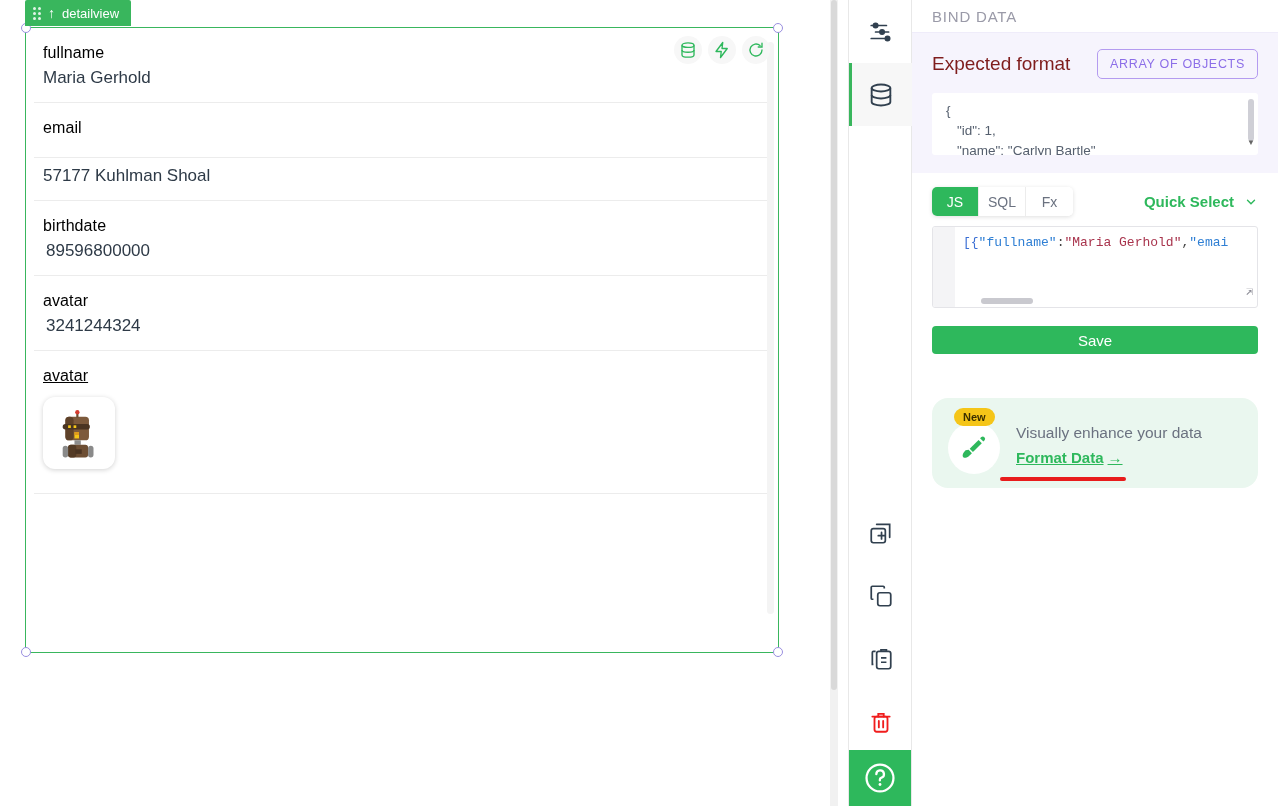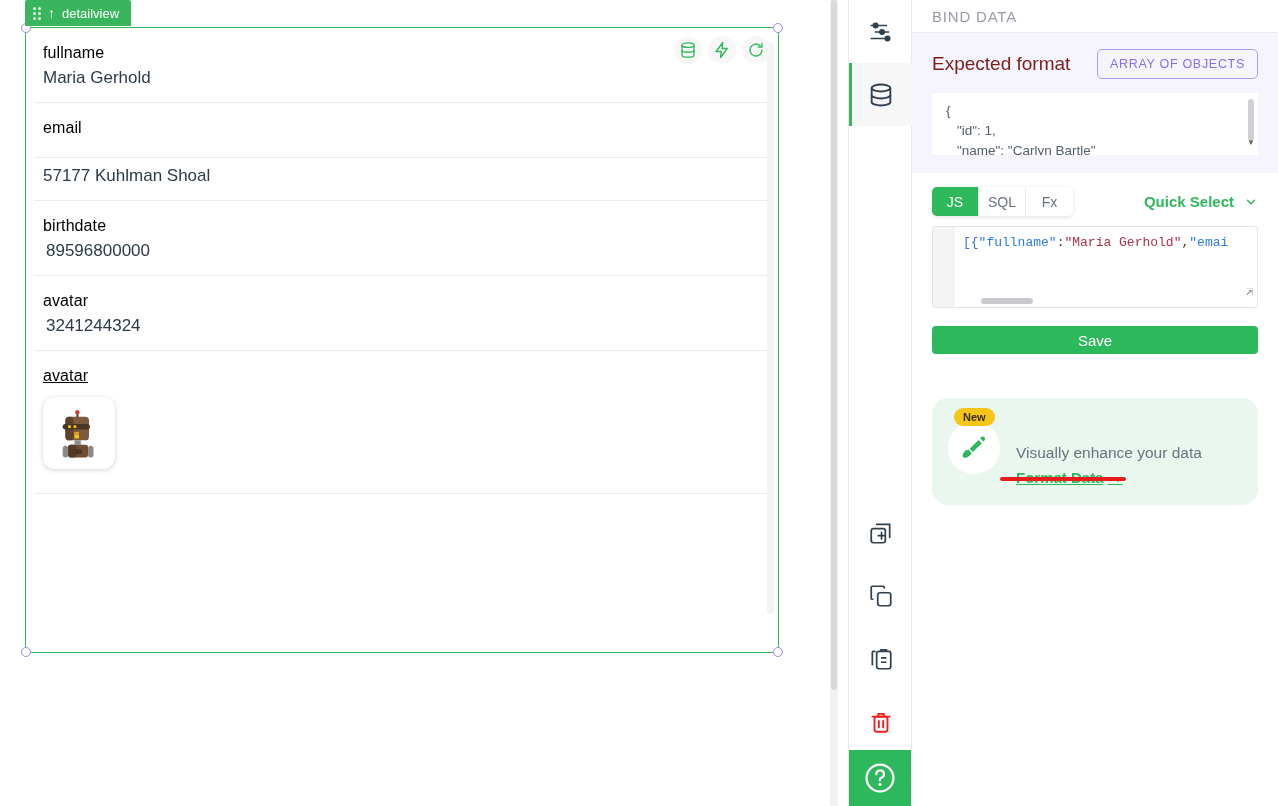--- a/index.html
+++ b/index.html
@@ -315,21 +315,21 @@
   }
   .new-pill {
     position: absolute; left: 6px; top: -8px;
     background: #f5c518;
     color: #3a2f00;
     font-size: 11px; font-weight: bold;
     border-radius: 10px;
     padding: 3px 9px;
     z-index: 2;
   }
-  .promo-text { padding-top: 8px; margin-top: 20px; }
+  .promo-text { padding-top: 8px; }
   .promo-title { color: #6b7280; font-size: 15.5px; margin-bottom: 7px; }
   .promo-link {
     color: #2eb85c; font-weight: bold; font-size: 15px;
     display: inline-flex; align-items: center; gap: 4px;
     position: relative;
   }
   .red-underline {
     position: absolute;
     left: 68px; top: 79px;
     width: 126px; height: 4px;

